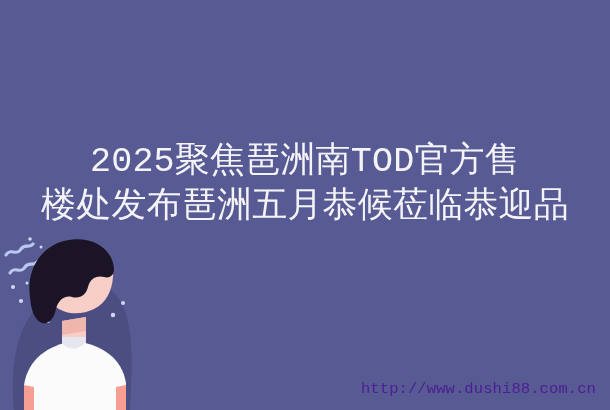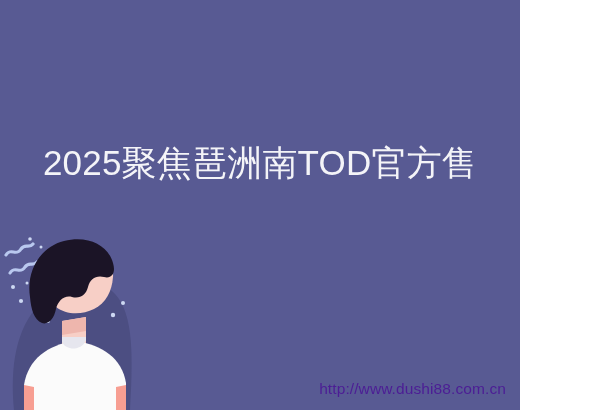--- a/index.html
+++ b/index.html
@@ -2,24 +2,24 @@
 <html><head>
 <meta charset="utf-8">
 <style>
   html, body {
     margin: 0;
     padding: 0;
     background: #ffffff;
   }
   #banner-card {
     position: relative;
-    width: 520px;
+    width: 610px;
     height: 410px;
     overflow: hidden;
-    font-family: Liberation Sans, sans-serif;
+    font-family: Liberation Mono, monospace;
   }
   .bg-layer {
     position: absolute;
     inset: 0;
     background: #585a93;
   }
 
   
   .title-block {
     position: absolute;
@@ -104,17 +104,18 @@
       <path d="M74 116 C48 120 28 134 24 160 L24 185 L126 185 L126 158 C122 133 102 120 76 116 Z" fill="#fbfbfb"></path>
       <path d="M62 117 C66 126 82 126 86 115 L86 112 L62 112 Z" fill="#e6e6ee"></path>
 
       <path d="M24 160 L24 185 L34 185 L34 162 Z" fill="#f79e92"></path>
       <path d="M116 162 L116 185 L126 185 L126 160 Z" fill="#f79e92"></path>
     </svg>
   </div>
 
   <div class="title-block">
     <span class="title-line">2025聚焦琶洲南TOD官方售</span>
+    <span class="title-line">楼处发布琶洲五月恭候莅临恭迎品</span>
   </div>
 
   <div class="url-watermark">http://www.dushi88.com.cn</div>
 
 </div>
 
 </body></html>

